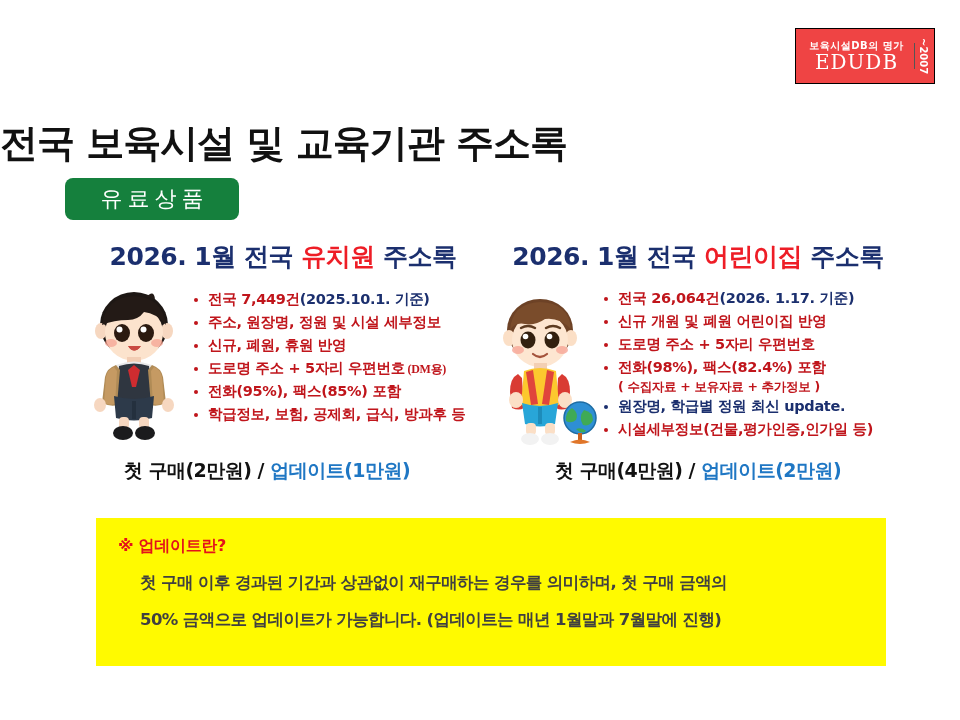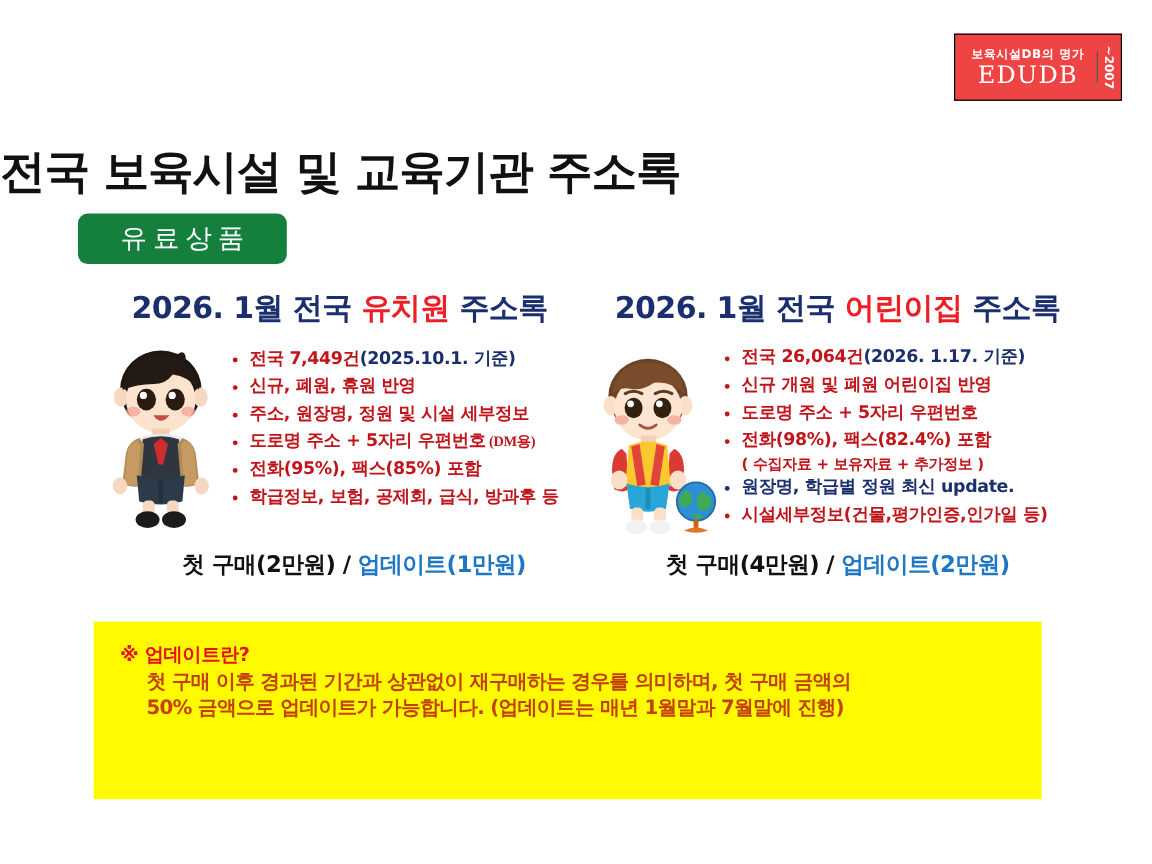--- a/index.html
+++ b/index.html
@@ -199,48 +199,49 @@
   
   .price {
     position: absolute;
     top: 458px;
     font-size: 19px;
     font-weight: bold;
     color: #111;
     white-space: nowrap;
     letter-spacing: -0.5px;
   }
-  .price-left  { left: 90px;  width: 410px; text-align: center; }
+  .price-left  { left: 62px;  width: 410px; text-align: center; }
   .price-right { left: 488px; width: 420px; text-align: center; }
   .price .blue { color: #1f77c4; }
 
   
   .notice {
     position: absolute;
-    left: 78px;
+    left: 96px;
     top: 518px;
     width: 790px;
     height: 148px;
     background: #fffa00;
     box-sizing: border-box;
     padding: 18px 22px 0 22px;
   }
   .notice-head {
     font-size: 16px;
     font-weight: bold;
     color: #e4121a;
     letter-spacing: -0.3px;
     white-space: nowrap;
   }
   .notice-head .mark { color: #e4121a; }
   .notice-line {
+    margin-top: 15px;
     margin-left: 22px;
     font-size: 16.5px;
     font-weight: bold;
-    color: #c2410c;
+    color: #404040;
     letter-spacing: -0.6px;
     white-space: nowrap;
   }
 </style>
 </head>
 <body>
 
 <div class="page">
 
   <div class="logo">
@@ -311,24 +312,24 @@
           <ellipse cx="45" cy="150" rx="10" ry="7" fill="#1b1b1d"></ellipse>
           <ellipse cx="67" cy="150" rx="10" ry="7" fill="#1b1b1d"></ellipse>
         </svg>
       </div>
 
       <ul class="bullets">
         <li>
           <span>전국 7,449건</span><span class="navy">(2025.10.1. 기준)</span>
         </li>
         <li>
+          <span>주소, 원장명, 정원 및 시설 세부정보</span>
+        </li>
+        <li>
           <span>신규, 폐원, 휴원 반영</span>
-        </li>
-        <li>
-          <span>주소, 원장명, 정원 및 시설 세부정보</span>
         </li>
         <li>
           <span>도로명 주소 + 5자리 우편번호</span><span class="small"> (DM용)</span>
         </li>
         <li>
           <span>전화(95%), 팩스(85%) 포함</span>
         </li>
         <li>
           <span>학급정보, 보험, 공제회, 급식, 방과후 등</span>
         </li>

